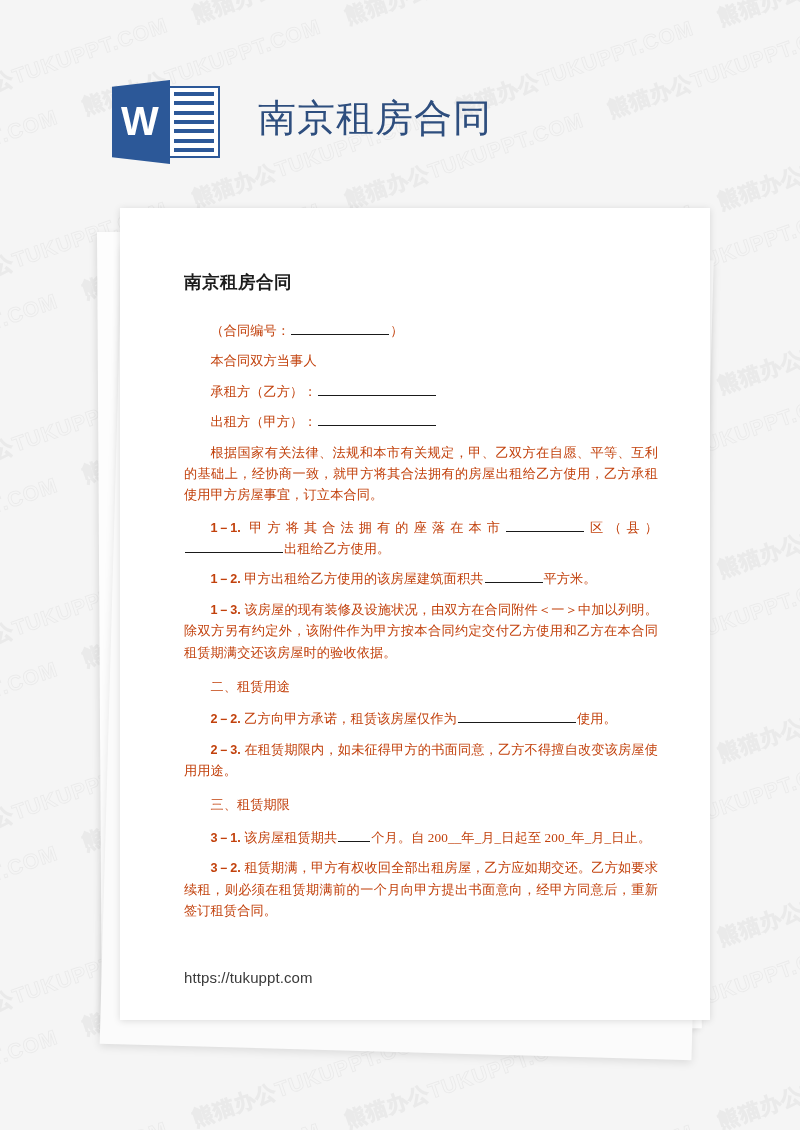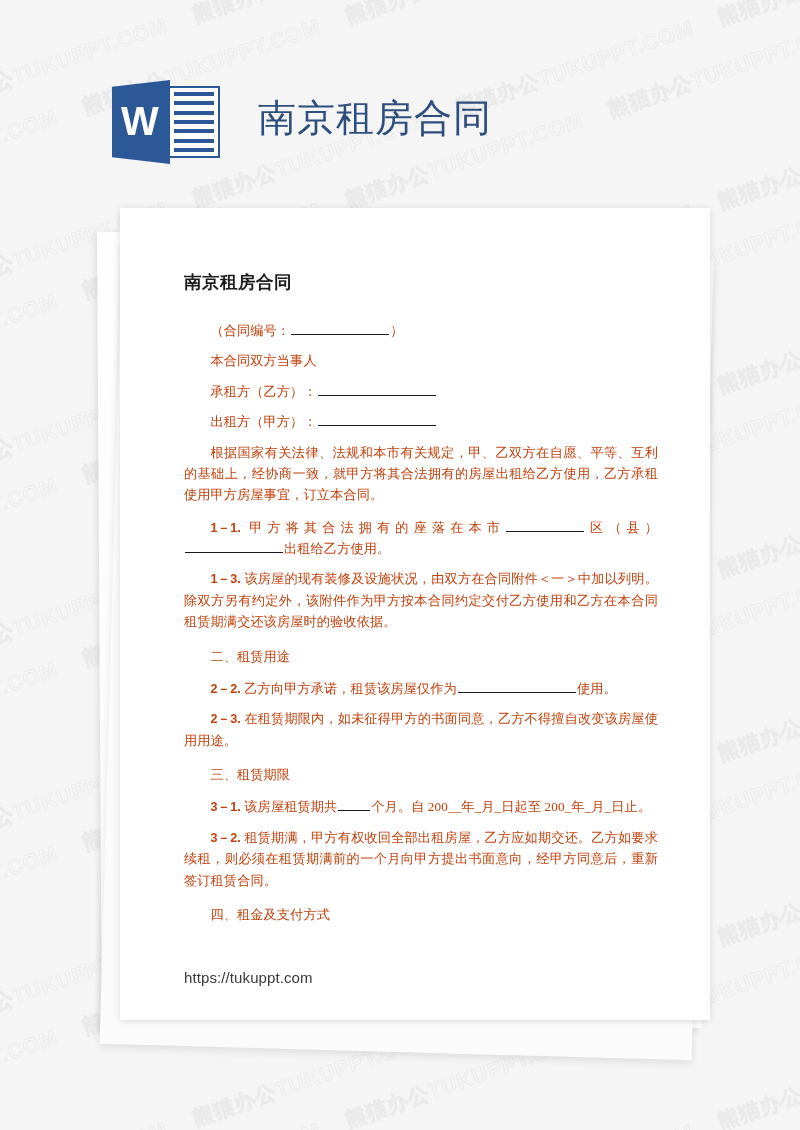--- a/index.html
+++ b/index.html
@@ -257,20 +257,24 @@
       </p>
 
       <p class="para tight">根据国家有关法律、法规和本市有关规定，甲、乙双方在自愿、平等、互利的基础上，经协商一致，就甲方将其合法拥有的房屋出租给乙方使用，乙方承租使用甲方房屋事宜，订立本合同。</p>
 
 
       <p class="para">
         <span class="num">1－1.</span>
         <span>甲方将其合法拥有的座落在本市</span><span class="blank b-lg"></span><span>区（县）</span><span class="blank b-xl"></span><span>出租给乙方使用。</span>
       </p>
 
+      <p class="para">
+        <span class="num">1－2.</span>
+        <span>甲方出租给乙方使用的该房屋建筑面积共</span><span class="blank b-md"></span><span>平方米。</span>
+      </p>
 
       <p class="para tight">
         <span class="num">1－3.</span>
         <span>该房屋的现有装修及设施状况，由双方在合同附件＜一＞中加以列明。除双方另有约定外，该附件作为甲方按本合同约定交付乙方使用和乙方在本合同租赁期满交还该房屋时的验收依据。</span>
       </p>
 
       <p class="para sec-head">二、租赁用途</p>
 
 
       <p class="para">
@@ -288,21 +292,20 @@
       <p class="para">
         <span class="num">3－1.</span>
         <span>该房屋租赁期共</span><span class="blank b-sm"></span><span>个月。自 200__年_月_日起至 200_年_月_日止。</span>
       </p>
 
       <p class="para tight">
         <span class="num">3－2.</span>
         <span>租赁期满，甲方有权收回全部出租房屋，乙方应如期交还。乙方如要求续租，则必须在租赁期满前的一个月向甲方提出书面意向，经甲方同意后，重新签订租赁合同。</span>
       </p>
 
-      <p class="para sec-head">四、租金及支付方式</p>
 
     </div>
 
     <div id="doc-footer-url">https://tukuppt.com</div>
   </div>
 </div>
 
 <div id="page-header">
   <div id="word-icon">
     <div class="w-block">

